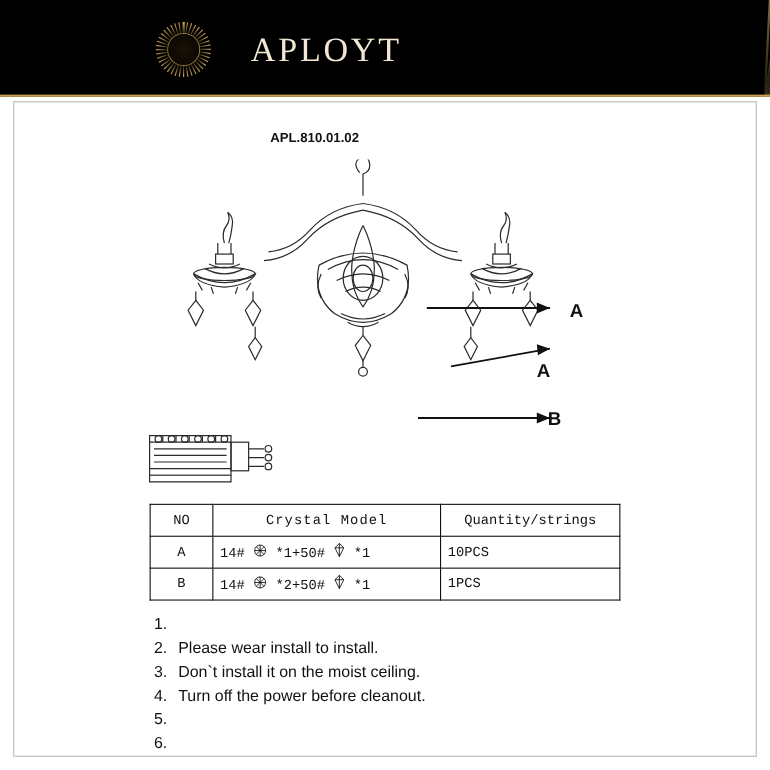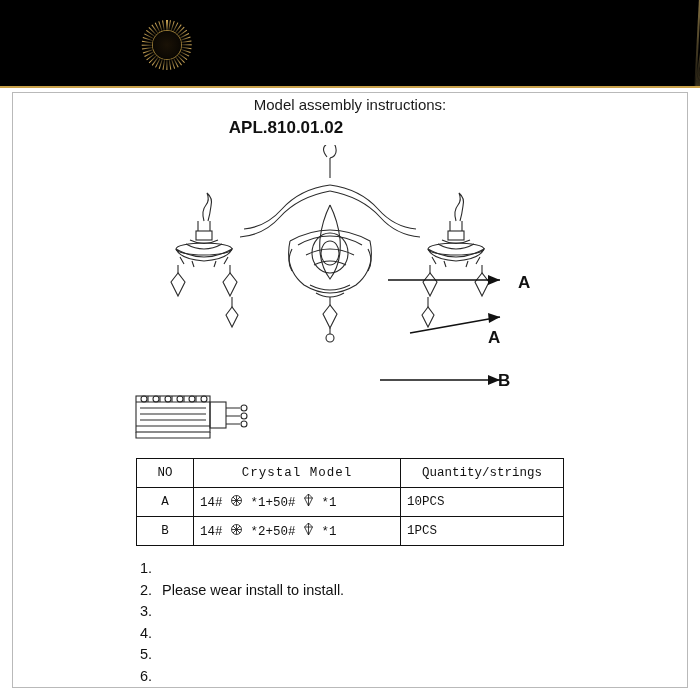--- a/index.html
+++ b/index.html
@@ -105,21 +105,21 @@
     text-align: center;
     font-size: 15px;
     color: #1a1a1a;
   }
   .title2 {
     position: absolute;
     left: 0;
     top: 118px;
     width: 572px;
     text-align: center;
-    font-size: 17px;
+    font-size: 12px;
     font-weight: bold;
     color: #111;
   }
   
   .lamp {
     position: absolute;
     left: 120px;
     top: 145px;
     width: 420px;
     height: 250px;
@@ -234,20 +234,21 @@
           <div class="ray" style="transform: rotate(288deg);"></div>
           <div class="ray" style="transform: rotate(297deg);"></div>
           <div class="ray" style="transform: rotate(306deg);"></div>
           <div class="ray" style="transform: rotate(315deg);"></div>
           <div class="ray" style="transform: rotate(324deg);"></div>
           <div class="ray" style="transform: rotate(333deg);"></div>
           <div class="ray" style="transform: rotate(342deg);"></div>
           <div class="ray" style="transform: rotate(351deg);"></div>
         </div>
     </div>
+    <div class="brand">APLOYT</div>
     <div class="fan">
       <div id="fanrays">
           <div class="fray" style="transform: rotate(-6deg);"></div>
           <div class="fray" style="transform: rotate(-11.4deg);"></div>
           <div class="fray" style="transform: rotate(-16.8deg);"></div>
           <div class="fray" style="transform: rotate(-22.2deg);"></div>
           <div class="fray" style="transform: rotate(-27.6deg);"></div>
           <div class="fray" style="transform: rotate(-33deg);"></div>
           <div class="fray" style="transform: rotate(-38.4deg);"></div>
           <div class="fray" style="transform: rotate(-43.8deg);"></div>
@@ -259,21 +260,20 @@
           <div class="fray" style="transform: rotate(-76.2deg);"></div>
           <div class="fray" style="transform: rotate(-81.6deg);"></div>
           <div class="fray" style="transform: rotate(-87deg);"></div>
         </div>
     </div>
   </div>
   <div class="header-rule"></div>
 
   <div class="frame"></div>
 
-  <div class="title1">Model assembly instructions:</div>
   <div class="title2">APL.810.01.02</div>
 
   <div class="lamp">
     <svg width="420" height="250" viewBox="0 0 420 250">
       <g fill="none" stroke="#2b2b2b" stroke-width="1.1">
 
         <path d="M207 12 q-7 -9 0 -13 q8 -4 9 5 q1 7 -6 9"></path>
 
         <path d="M210 13 v20"></path>
 
@@ -438,23 +438,25 @@
   <div class="notes">
     <div class="row">
       <span class="num">1.</span>
     </div>
     <div class="row">
       <span class="num">2.</span>
       <span>Please wear install to install.</span>
     </div>
     <div class="row">
       <span class="num">3.</span>
+      <span>Don`t install it on the moist ceiling.</span>
     </div>
     <div class="row">
       <span class="num">4.</span>
+      <span>Turn off the power before cleanout.</span>
     </div>
     <div class="row">
       <span class="num">5.</span>
     </div>
     <div class="row">
       <span class="num">6.</span>
     </div>
   </div>
 
 </div>

